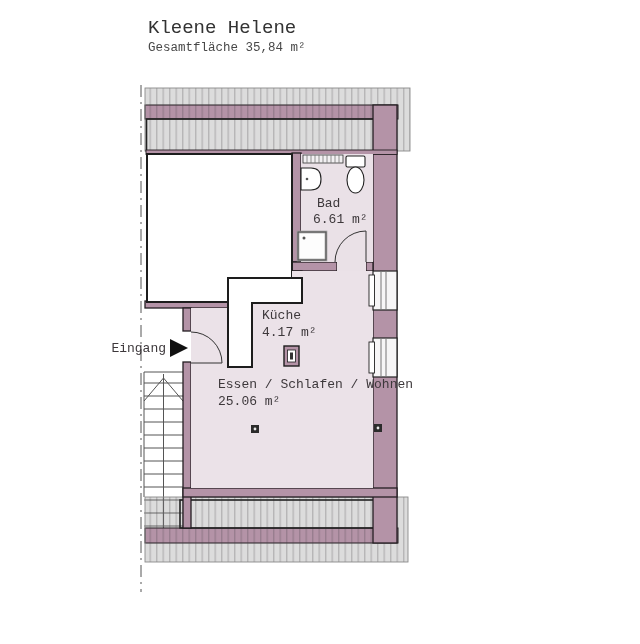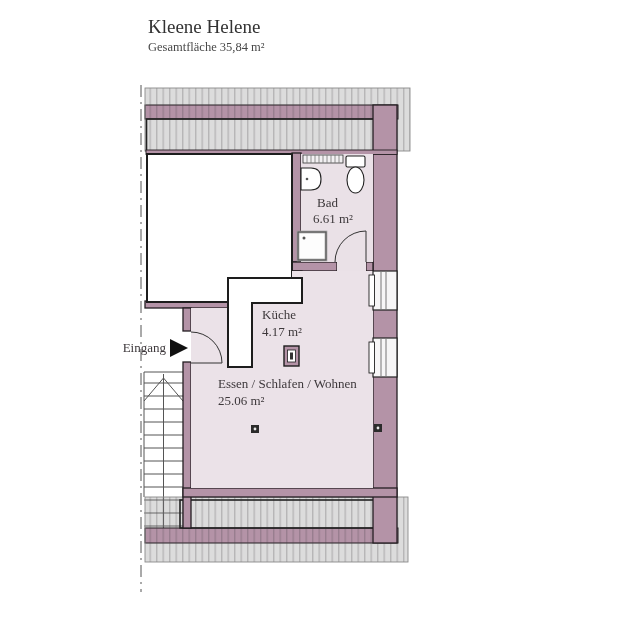--- a/index.html
+++ b/index.html
@@ -1,17 +1,17 @@
 <!DOCTYPE html>
 <html><head>
 <meta charset="utf-8">
 <style>
   html,body{margin:0;padding:0;background:#ffffff;}
   .stage{position:relative;width:640px;height:644px;background:#fff;overflow:hidden;
-         font-family:Liberation Serif, serif;}
+         font-family:Liberation Mono, monospace;}
   svg{position:absolute;left:0;top:0;}
   text{fill:#3a3a3a;}
   .title-t{font-size:19px;fill:#333;}
   .sub-t{font-size:12.5px;fill:#484848;}
   .room-t{font-size:13px;fill:#3d383b;}
 </style>
 </head>
 <body>
 
 <div class="stage">

